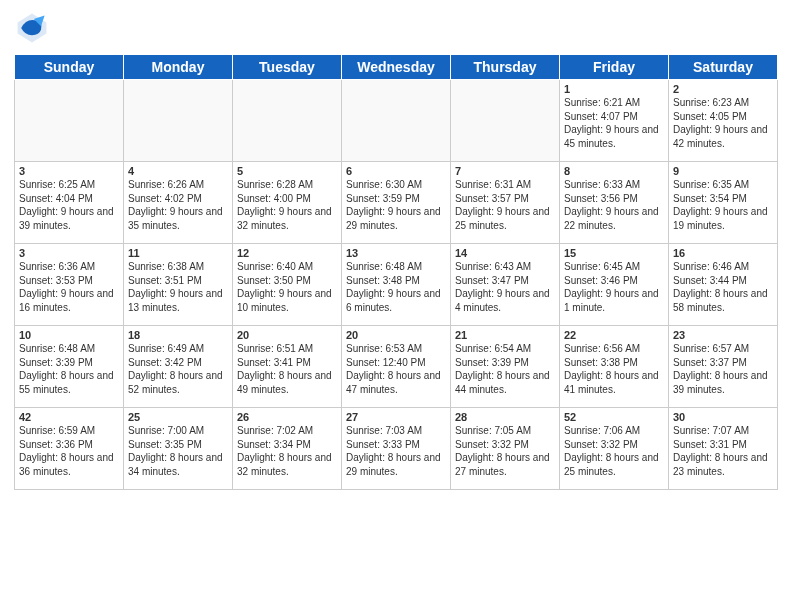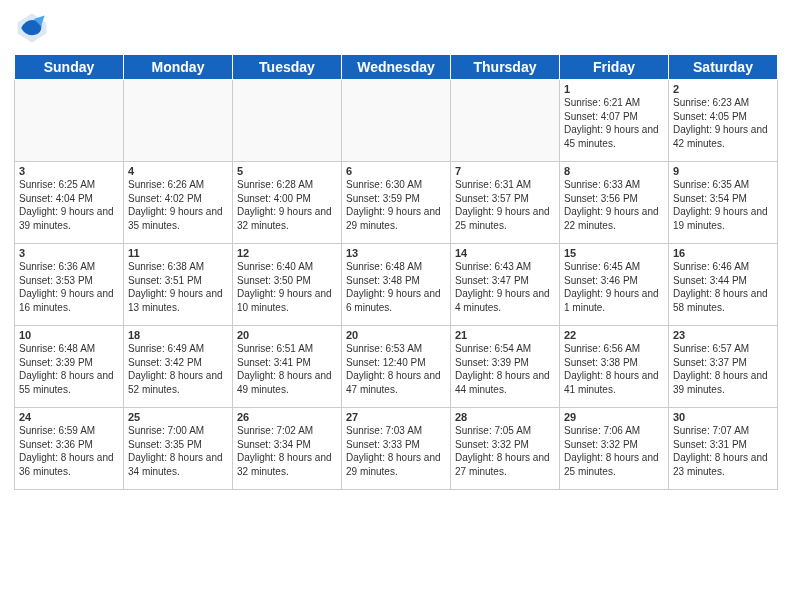--- a/index.html
+++ b/index.html
@@ -280,21 +280,21 @@
           </td>
           <td>
             <span class="day-num">23</span>
             <div class="day-info">Sunrise: 6:57 AM
 Sunset: 3:37 PM
 Daylight: 8 hours and 39 minutes.</div>
           </td>
         </tr>
         <tr>
           <td>
-            <span class="day-num">24</span>
+            <span class="day-num">42</span>
             <div class="day-info">Sunrise: 6:59 AM
 Sunset: 3:36 PM
 Daylight: 8 hours and 36 minutes.</div>
           </td>
           <td>
             <span class="day-num">25</span>
             <div class="day-info">Sunrise: 7:00 AM
 Sunset: 3:35 PM
 Daylight: 8 hours and 34 minutes.</div>
           </td>
@@ -310,21 +310,21 @@
 Sunset: 3:33 PM
 Daylight: 8 hours and 29 minutes.</div>
           </td>
           <td>
             <span class="day-num">28</span>
             <div class="day-info">Sunrise: 7:05 AM
 Sunset: 3:32 PM
 Daylight: 8 hours and 27 minutes.</div>
           </td>
           <td>
-            <span class="day-num">29</span>
+            <span class="day-num">52</span>
             <div class="day-info">Sunrise: 7:06 AM
 Sunset: 3:32 PM
 Daylight: 8 hours and 25 minutes.</div>
           </td>
           <td>
             <span class="day-num">30</span>
             <div class="day-info">Sunrise: 7:07 AM
 Sunset: 3:31 PM
 Daylight: 8 hours and 23 minutes.</div>
           </td>

